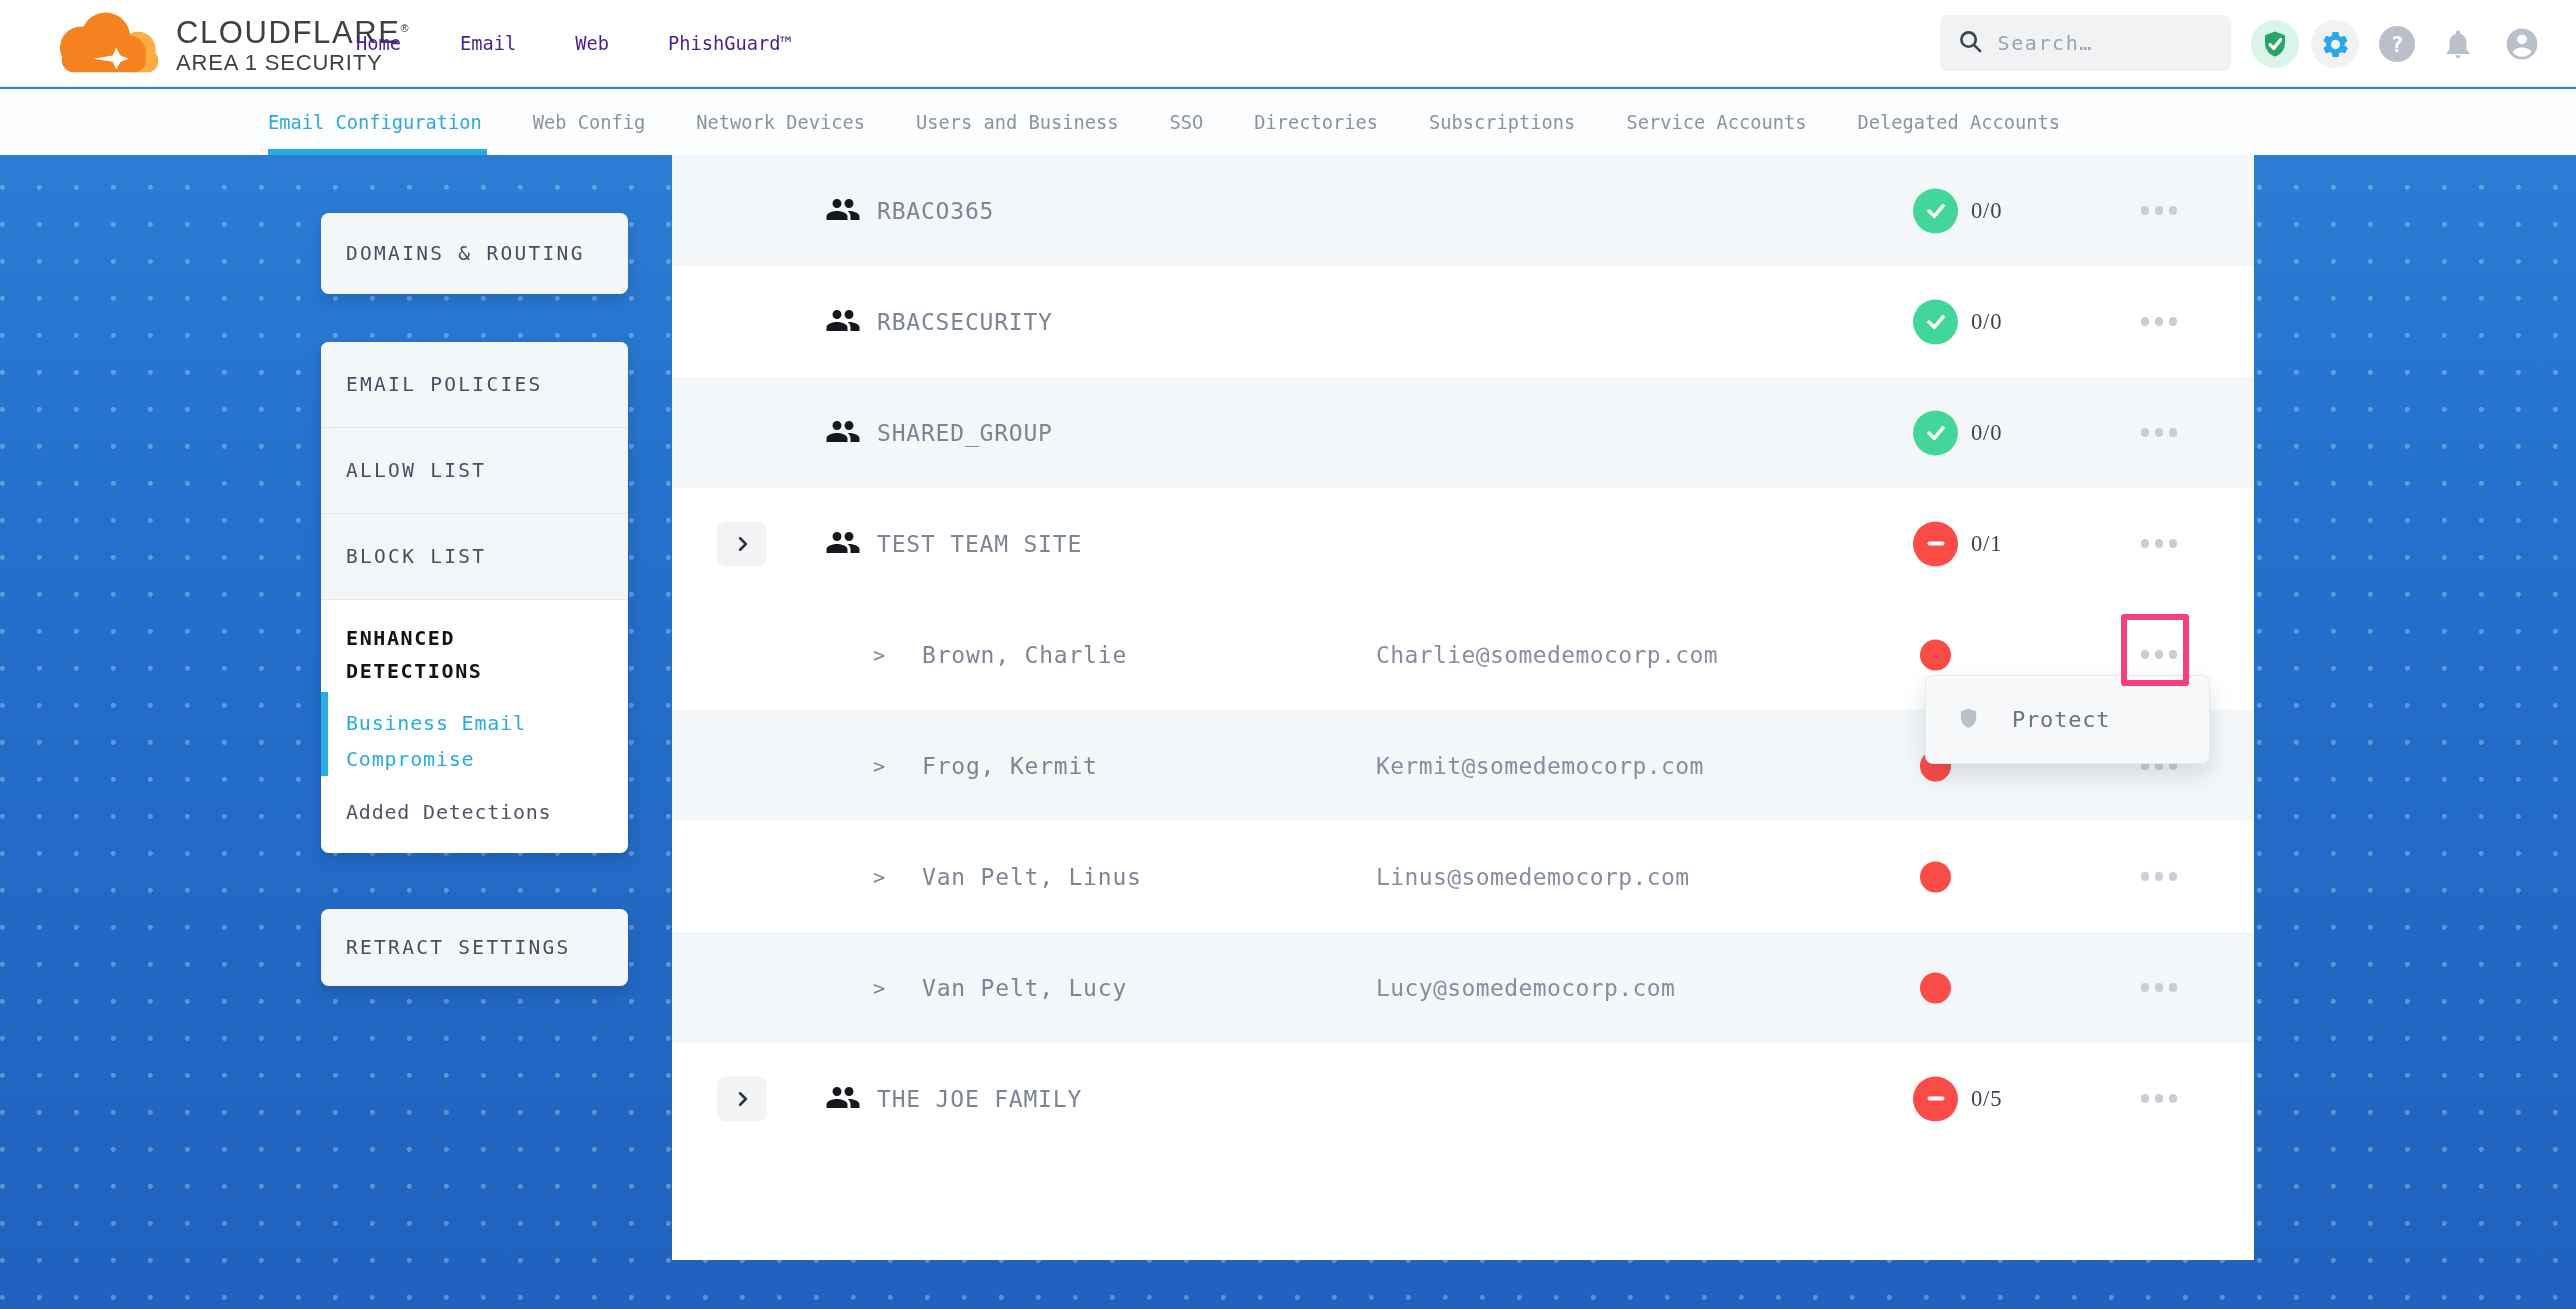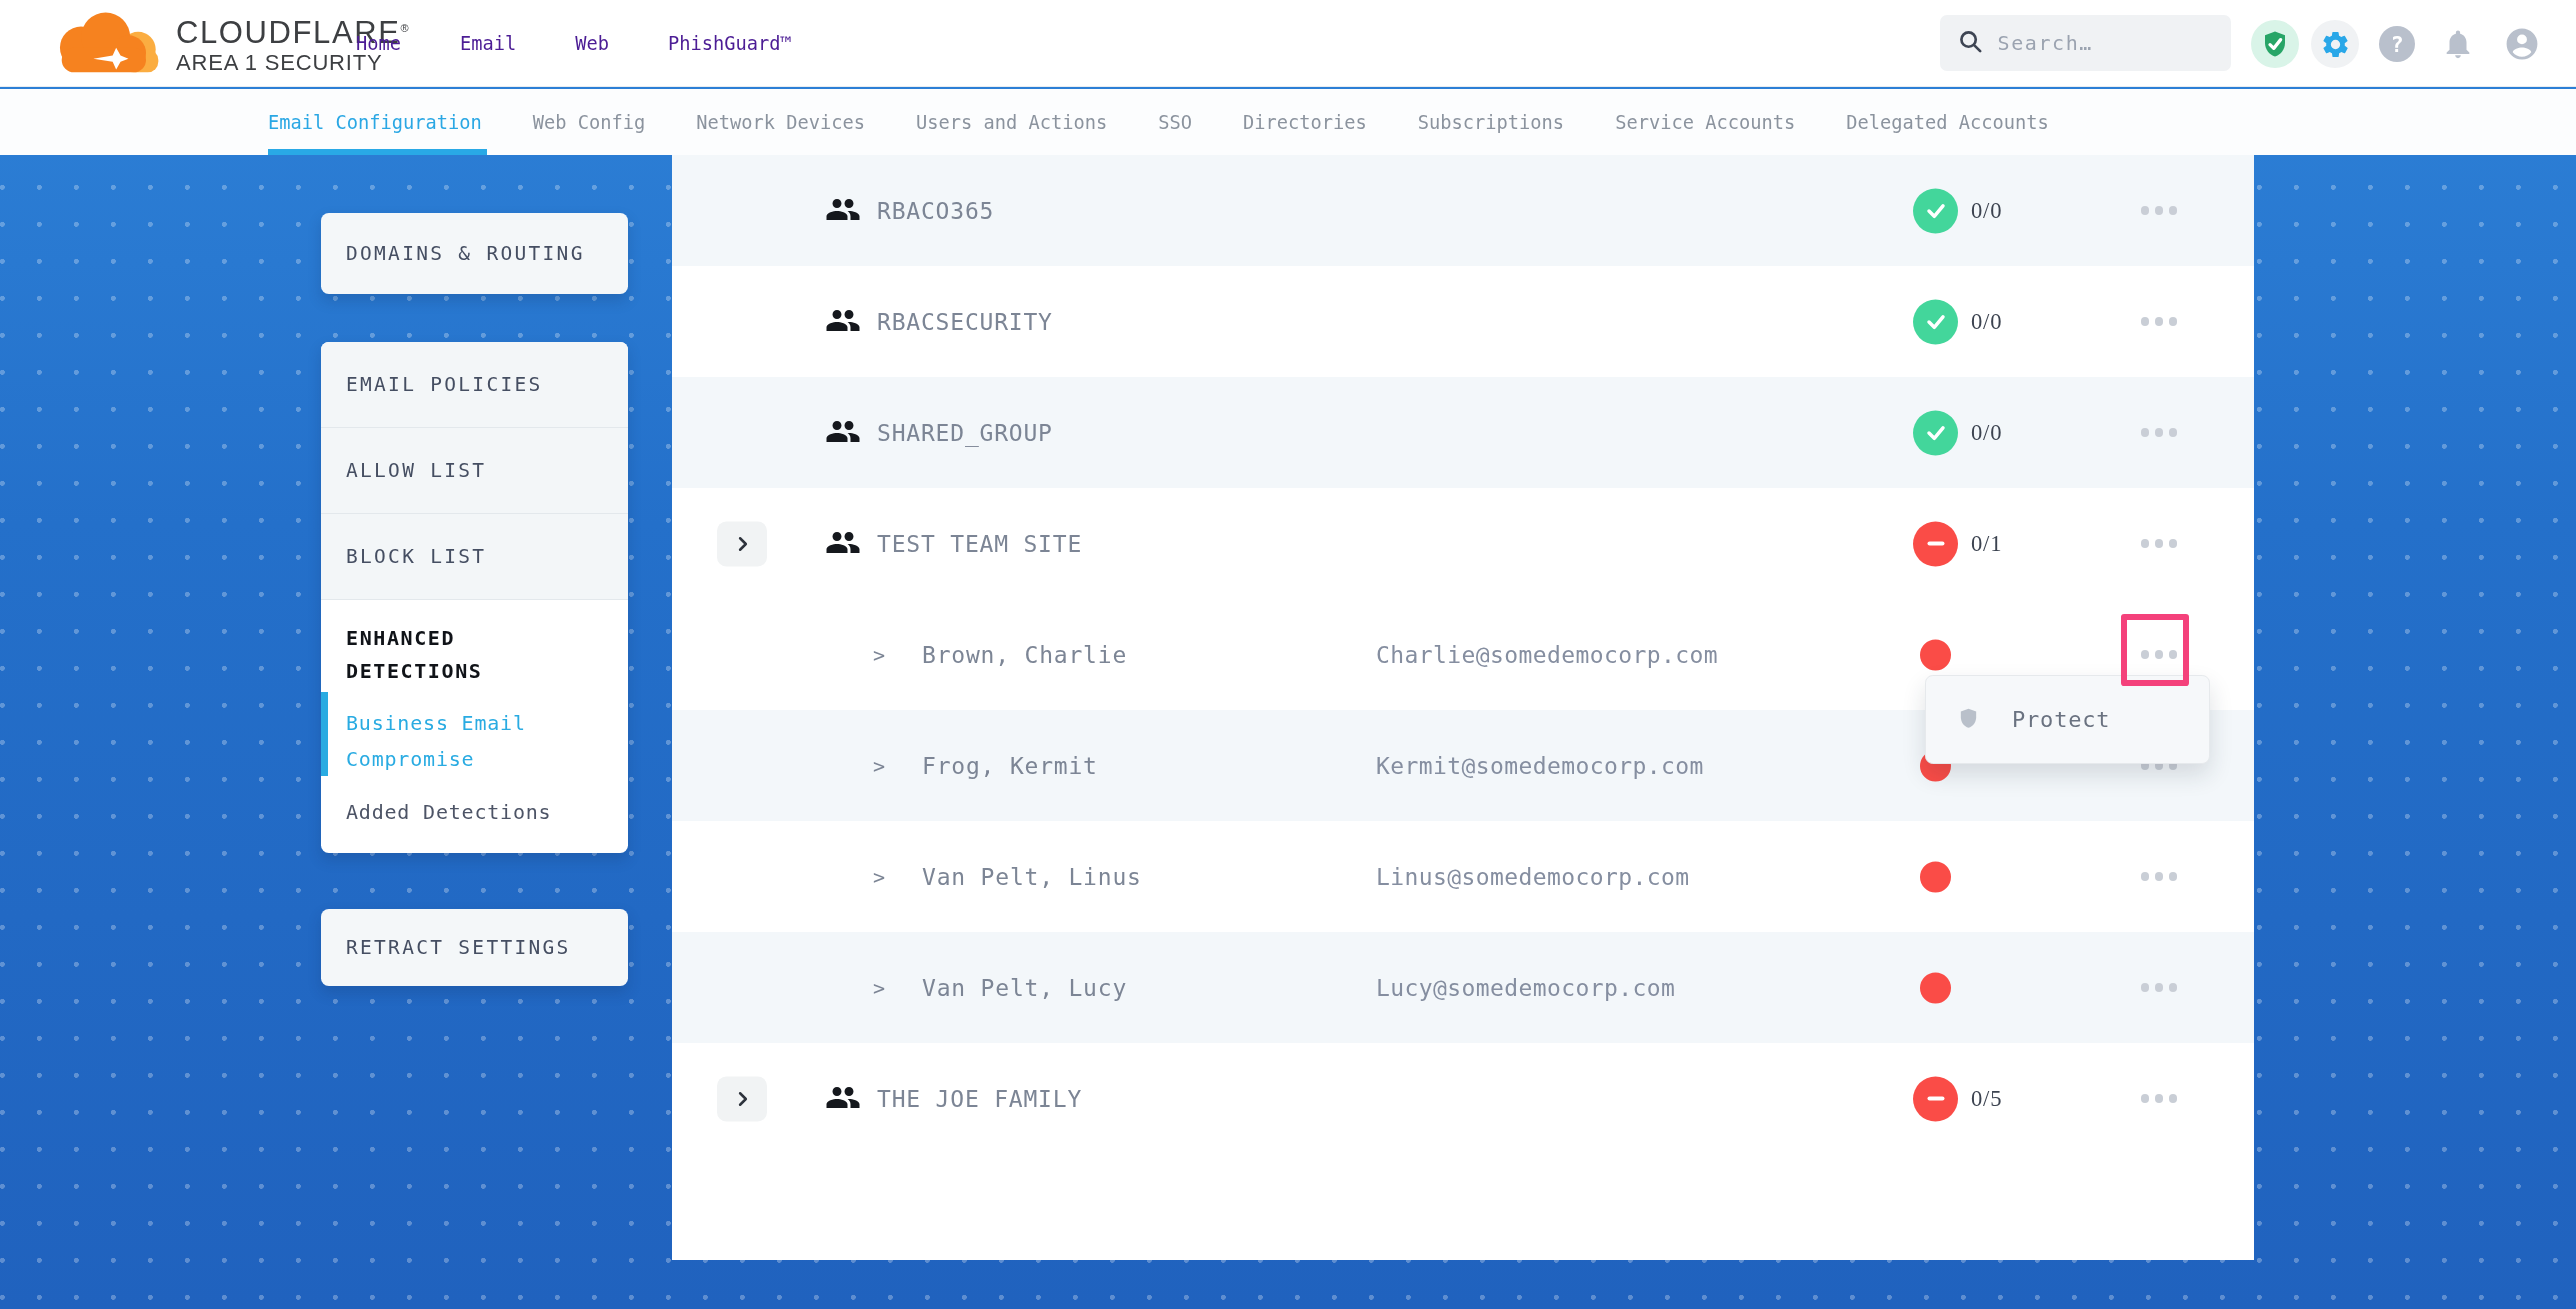--- a/index.html
+++ b/index.html
@@ -160,21 +160,21 @@
         <path fill="#b9c0cc" fill-rule="evenodd" d="M12 2a10 10 0 1 0 0 20 10 10 0 0 0 0-20zm0 3.8a3.2 3.2 0 1 1 0 6.4 3.2 3.2 0 0 1 0-6.4zm0 14.4a7.7 7.7 0 0 1-6-2.9c.03-2 4-3.1 6-3.1s5.97 1.1 6 3.1a7.7 7.7 0 0 1-6 2.9z"></path>
       </svg>
     </div>
   </div>
 
   <div class="subnav">
     <div class="subnav-tabs">
         <div class="tab active">Email Configuration</div>
         <div class="tab">Web Config</div>
         <div class="tab">Network Devices</div>
-        <div class="tab">Users and Actions</div>
+        <div class="tab">Users and Business</div>
         <div class="tab">SSO</div>
         <div class="tab">Directories</div>
         <div class="tab">Subscriptions</div>
         <div class="tab">Service Accounts</div>
         <div class="tab">Delegated Accounts</div>
       </div>
     <div class="tab-underline"></div>
   </div>
 
   <div class="side-card" id="card-policies">

